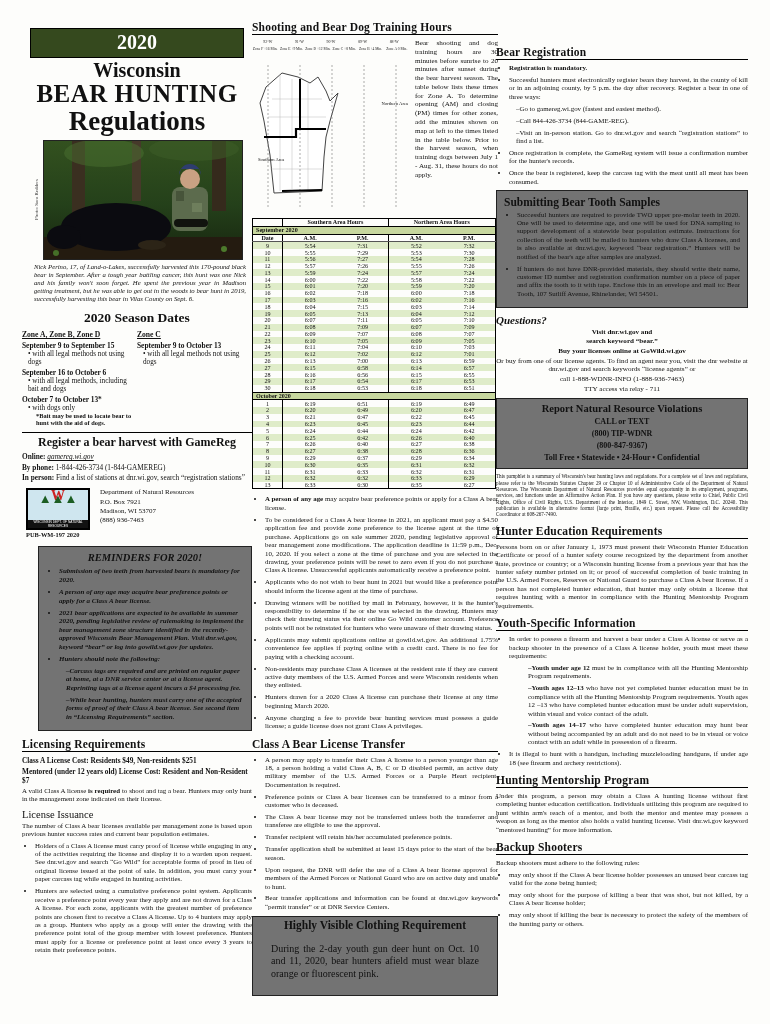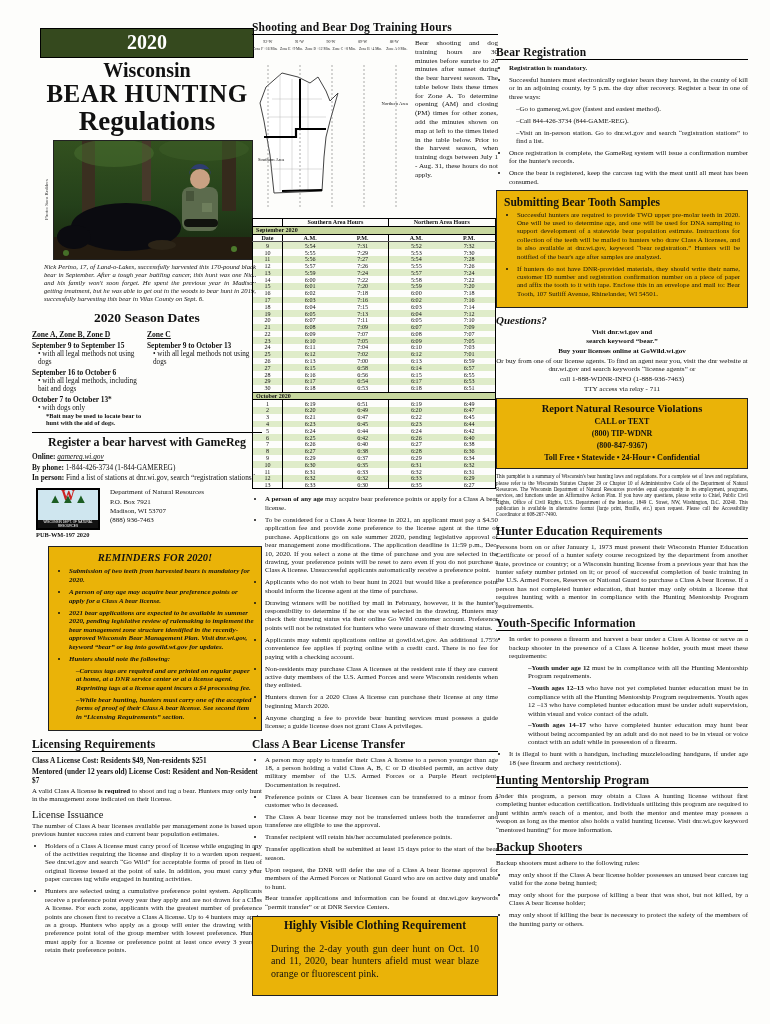--- a/index.html
+++ b/index.html
@@ -1,19 +1,19 @@
 <!DOCTYPE html>
 <html><head>
 <meta charset="utf-8">
 <style>
   html,body{margin:0;padding:0;background:#888;}
   #page{position:relative;width:770px;height:1024px;background:#fdfdfb;overflow:hidden;
         font-family:"Liberation Serif",serif;color:#111;}
   .col{position:absolute;top:14px;}
-  #col-left{left:32px;width:230px;}
+  #col-left{left:22px;width:230px;}
   #col-mid{left:252px;width:246px;}
   #col-right{left:496px;width:252px;margin-top:25px;}
 
   
   p,li{font-size:6.9px;line-height:1.22;margin:0 0 3px 0;text-align:justify;}
   ul{margin:0 0 3px 0;padding-left:13px;}
   li{margin:0 0 3.5px 0;}
   ul.dash{list-style:none;padding-left:20px;}
   b{font-weight:bold;}
   .sec-h{font-size:11.5px;font-weight:bold;border-bottom:1.6px solid #000;
@@ -46,21 +46,21 @@
   .linkish{font-style:italic;text-decoration:underline;}
   #agency{display:flex;margin:6px 0 0 4px;align-items:flex-start;}
   #dnr-logo{width:64px;}
   #dnr-art{width:60px;height:38px;border:2px solid #000;position:relative;background:#cfe6ef;overflow:hidden;}
   #dnr-trees{position:absolute;left:0;top:2px;width:100%;text-align:center;color:#1c5e23;font-size:13px;line-height:1;}
   #dnr-w{position:absolute;left:0;top:-2px;width:100%;text-align:center;color:#c22;font-weight:bold;font-size:14px;}
   #dnr-band{position:absolute;bottom:0;left:0;right:0;background:#111;color:#fff;
             font-size:3.2px;text-align:center;font-family:"Liberation Sans",sans-serif;}
   #dnr-pub{font-size:6.4px;font-weight:bold;margin-top:1px;}
   #dnr-addr{font-size:7px;margin-left:10px;line-height:1.3;}
-  .greenbox{background:#eab308;border:1.6px solid #222;padding:5px 7px;}
+  .greenbox{background:#737373;border:1.6px solid #222;padding:5px 7px;}
   #reminders{margin:8px 0 0 16px;}
   #reminders .bx-h{font-size:10.5px;font-weight:bold;font-style:italic;text-align:center;margin-bottom:4px;}
   #reminders li{font-style:italic;font-weight:bold;font-size:7px;text-align:left;}
   #reminders ul.dash li{font-weight:bold;}
   .cost{font-weight:bold;font-size:7.3px;margin-bottom:2px;}
 
   
   #map-wrap{display:flex;margin-top:2px;}
   #map-area{position:relative;width:158px;height:176px;}
   #map-zones{position:absolute;top:9px;left:0;width:158px;display:flex;}

